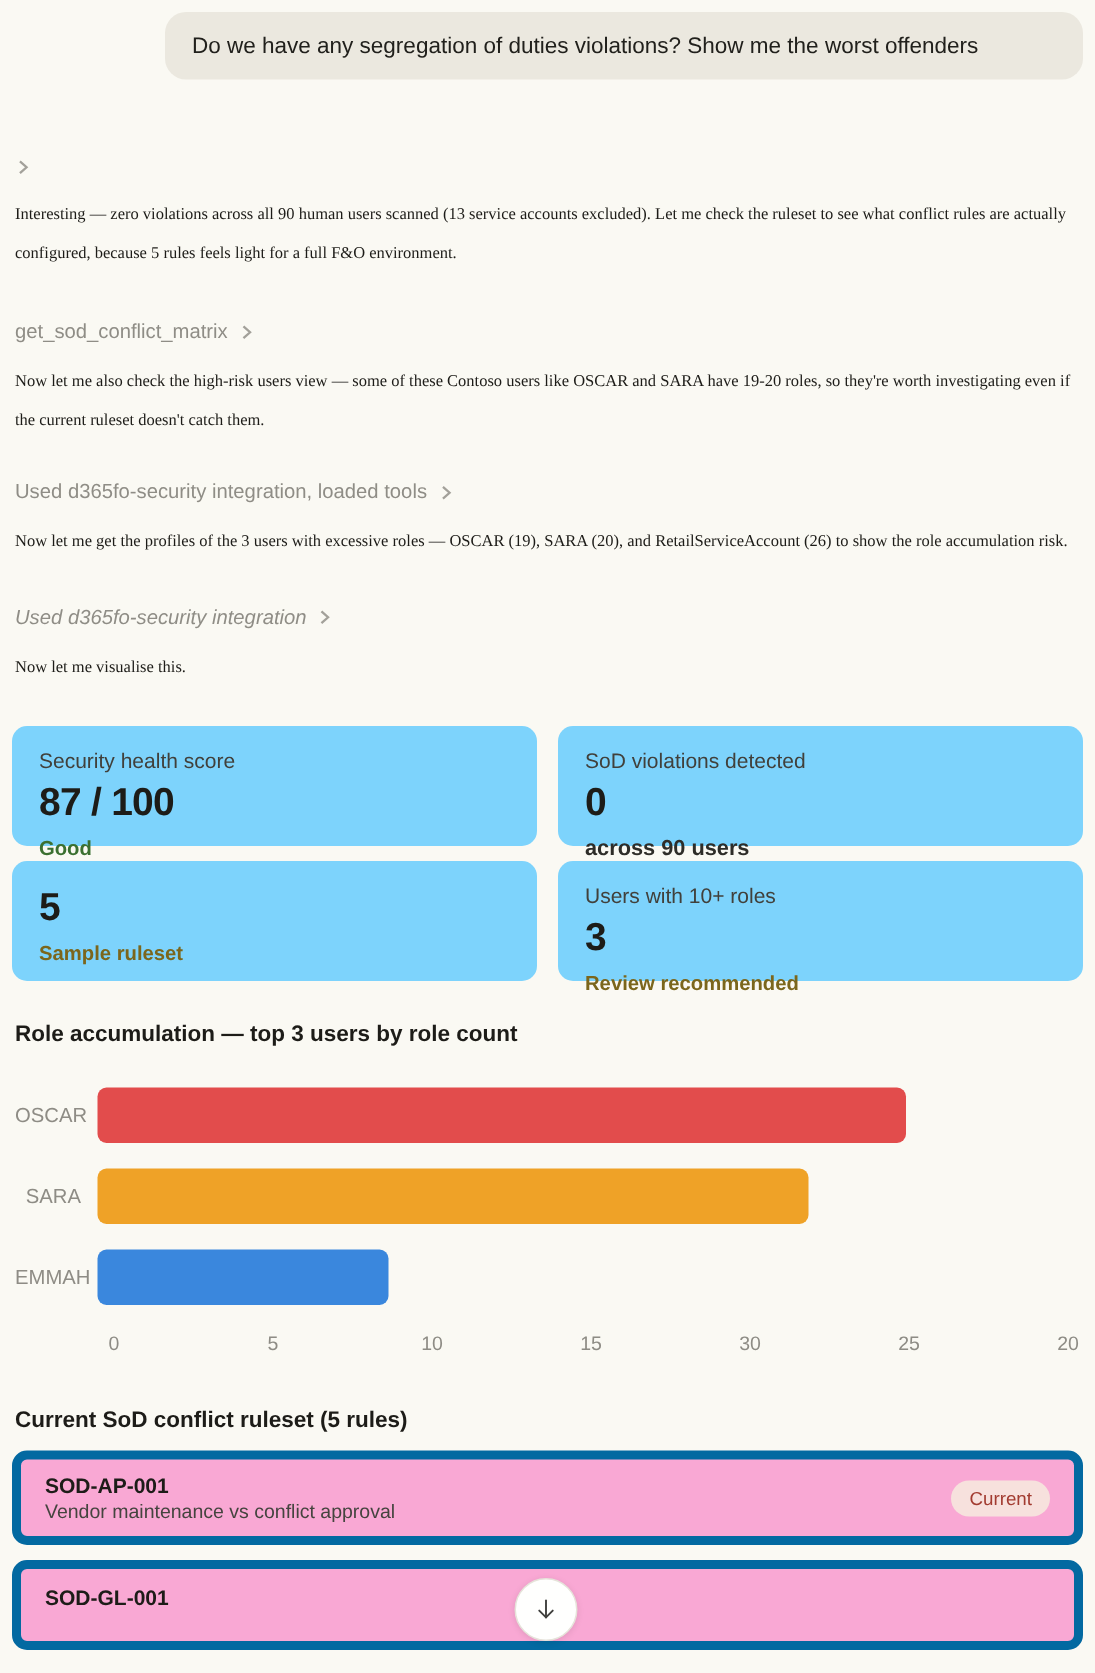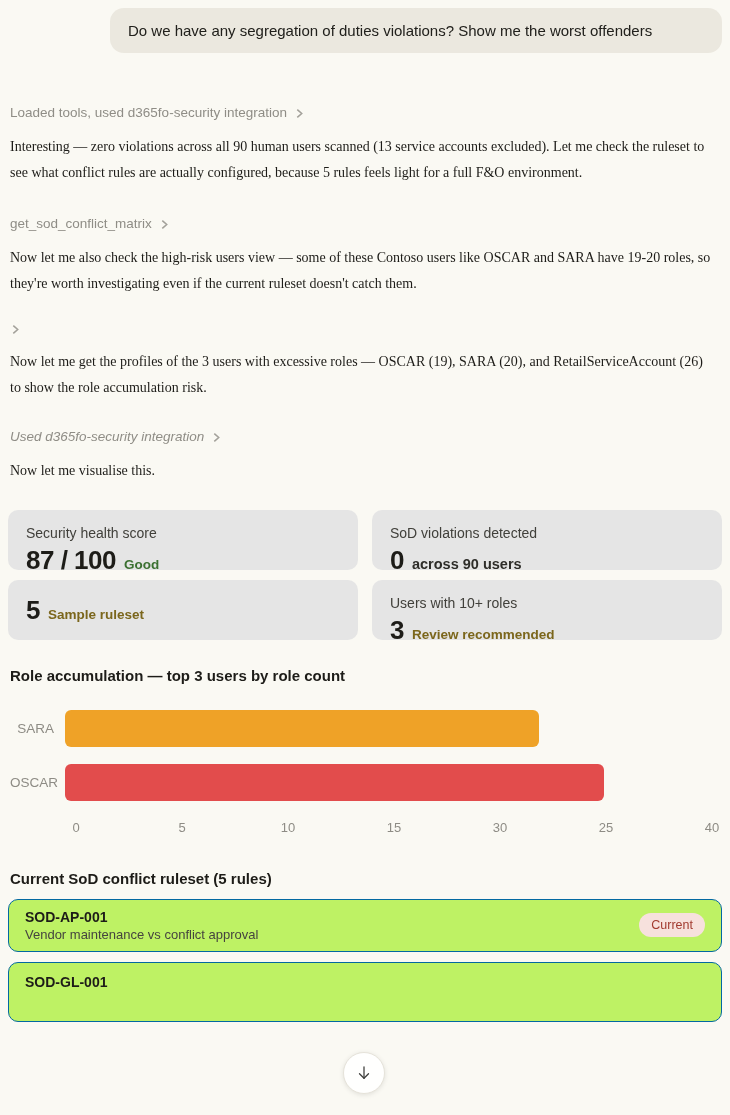--- a/index.html
+++ b/index.html
@@ -21,33 +21,33 @@
     display:flex; align-items:center; gap:7px;
     margin:0 10px; color:#8f8d86; font-size:13.5px;
     cursor:pointer;
   }
   .tool-line .chev { display:inline-flex; margin-top:1px; }
   .mt-52{margin-top:52px;} .mt-30{margin-top:31px;} .mt-26{margin-top:27px;} .mt-28{margin-top:29px;font-style:italic;}
   
   .para {
     margin:14px 14px 0 10px;
     font-family:"Liberation Serif", serif;
-    font-size:14px; line-height:25.5px; color:#1d1c18;
+    font-size:11px; line-height:25.5px; color:#1d1c18;
   }
   
   .stats {
     display:grid; grid-template-columns:1fr 1fr;
     gap:10px 14px; margin:26px 8px 0;
   }
   .stat-card {
-    background:#e5e5e5; border-radius:10px;
-    padding:15px 18px 2px; height:60px;
+    background:#7dd3fc; border-radius:10px;
+    padding:15px 18px 2px; height:80px;
   }
   .stat-label { font-size:14px; color:#41403b; margin-bottom:4px; }
-  .stat-value-row { display:flex; align-items:baseline; gap:8px; }
+  .stat-value-row { display:flex; align-items:baseline; gap:8px;flex-direction:column; }
   .stat-value { font-size:26px; font-weight:bold; color:#1d1c18; letter-spacing:-0.5px; }
   .stat-status { font-size:13.5px; font-weight:bold; }
   .status-green { color:#3b7031; }
   .status-dark  { color:#2e2d29; font-weight:600; font-size:14.5px; }
   .status-amber { color:#7b661c; }
   
   .chart-title { margin:27px 10px 0; font-size:15px; font-weight:bold; color:#1d1c18; }
   .chart { margin:18px 18px 0 10px; }
   .chart-row { display:flex; align-items:center; height:54px; }
   .chart-label {
@@ -57,22 +57,22 @@
   .chart-track { flex:1; position:relative; height:37px; }
   .chart-bar { height:37px; border-radius:6px; }
   .chart-x-axis { position:relative; height:20px; margin:10px 18px 0 76px; }
   .chart-x-axis .tick {
     position:absolute; transform:translateX(-50%);
     font-size:13px; color:#8e8c85; top:0;
   }
   
   .ruleset-heading { margin:30px 10px 0; font-size:15px; font-weight:bold; color:#1d1c18; }
   .rule-card {
-    margin:12px 8px 0; background:#bef264;
-    border:1px solid #0369a1; border-radius:10px;
+    margin:12px 8px 0; background:#f9a8d4;
+    border:6px solid #0369a1; border-radius:10px;
     padding:9px 16px; display:flex; align-items:center; justify-content:space-between;
   }
   .rule-id { font-size:14px; font-weight:bold; color:#1d1c18; }
   .rule-desc { font-size:13px; color:#45443f; margin-top:2px; }
   .badge {
     background:#f7e1dd; color:#a23b30;
     font-size:12.5px; padding:5px 12px; border-radius:999px; white-space:nowrap;
   }
   .rule-card.partial { margin-top:10px; height:60px; align-items:flex-start; padding-top:11px; }
   
@@ -86,21 +86,20 @@
   }
 </style>
 </head>
 <body>
 
 <div class="bubble">
   <span>Do we have any segregation of duties violations? Show me the worst offenders</span>
 </div>
 
 <div class="tool-line mt-52">
-  <span>Loaded tools, used d365fo-security integration</span>
   <span class="chev">
     <svg width="11" height="11" viewBox="0 0 10 10">
         <polyline points="3,1.5 7,5 3,8.5" fill="none" stroke="#a3a19a" stroke-width="1.4"></polyline>
       </svg>
   </span>
 </div>
 
 <p class="para">Interesting — zero violations across all 90 human users scanned (13 service accounts excluded). Let me check the ruleset to see what conflict rules are actually configured, because 5 rules feels light for a full F&amp;O environment.</p>
 
 <div class="tool-line mt-30">
@@ -108,20 +107,21 @@
   <span class="chev">
     <svg width="11" height="11" viewBox="0 0 10 10">
         <polyline points="3,1.5 7,5 3,8.5" fill="none" stroke="#a3a19a" stroke-width="1.4"></polyline>
       </svg>
   </span>
 </div>
 
 <p class="para">Now let me also check the high-risk users view — some of these Contoso users like OSCAR and SARA have 19-20 roles, so they're worth investigating even if the current ruleset doesn't catch them.</p>
 
 <div class="tool-line mt-26">
+  <span>Used d365fo-security integration, loaded tools</span>
   <span class="chev">
     <svg width="11" height="11" viewBox="0 0 10 10">
         <polyline points="3,1.5 7,5 3,8.5" fill="none" stroke="#a3a19a" stroke-width="1.4"></polyline>
       </svg>
   </span>
 </div>
 
 <p class="para">Now let me get the profiles of the 3 users with excessive roles — OSCAR (19), SARA (20), and RetailServiceAccount (26) to show the role accumulation risk.</p>
 
 <div class="tool-line mt-28">
@@ -162,42 +162,48 @@
       <span class="stat-value">3</span>
       <span class="stat-status status-amber">Review recommended</span>
     </div>
   </div>
 </div>
 
 <div class="chart-title">Role accumulation — top 3 users by role count</div>
 
 <div class="chart">
   <div>
+      <div class="chart-row">
+        <div class="chart-label">OSCAR</div>
+        <div class="chart-track">
+          <div class="chart-bar" style="width: 83.3333%; background: rgb(226, 76, 76);"></div>
+        </div>
+      </div>
       <div class="chart-row">
         <div class="chart-label">SARA</div>
         <div class="chart-track">
           <div class="chart-bar" style="width: 73.3333%; background: rgb(239, 162, 39);"></div>
         </div>
       </div>
       <div class="chart-row">
-        <div class="chart-label">OSCAR</div>
+        <div class="chart-label">EMMAH</div>
         <div class="chart-track">
-          <div class="chart-bar" style="width: 83.3333%; background: rgb(226, 76, 76);"></div>
+          <div class="chart-bar" style="width: 30%; background: rgb(58, 135, 221);"></div>
         </div>
       </div>
     </div>
 </div>
 <div class="chart-x-axis">
     <span class="tick" style="left: 0%;">0</span>
     <span class="tick" style="left: 16.6667%;">5</span>
     <span class="tick" style="left: 33.3333%;">10</span>
     <span class="tick" style="left: 50%;">15</span>
     <span class="tick" style="left: 66.6667%;">30</span>
     <span class="tick" style="left: 83.3333%;">25</span>
-    <span class="tick" style="left: 100%;">40</span>
+    <span class="tick" style="left: 100%;">20</span>
   </div>
 
 <div class="ruleset-heading">Current SoD conflict ruleset (5 rules)</div>
 
 <div class="rule-card">
   <div>
     <div class="rule-id">SOD-AP-001</div>
     <div class="rule-desc">Vendor maintenance vs conflict approval</div>
   </div>
   <span class="badge">Current</span>

